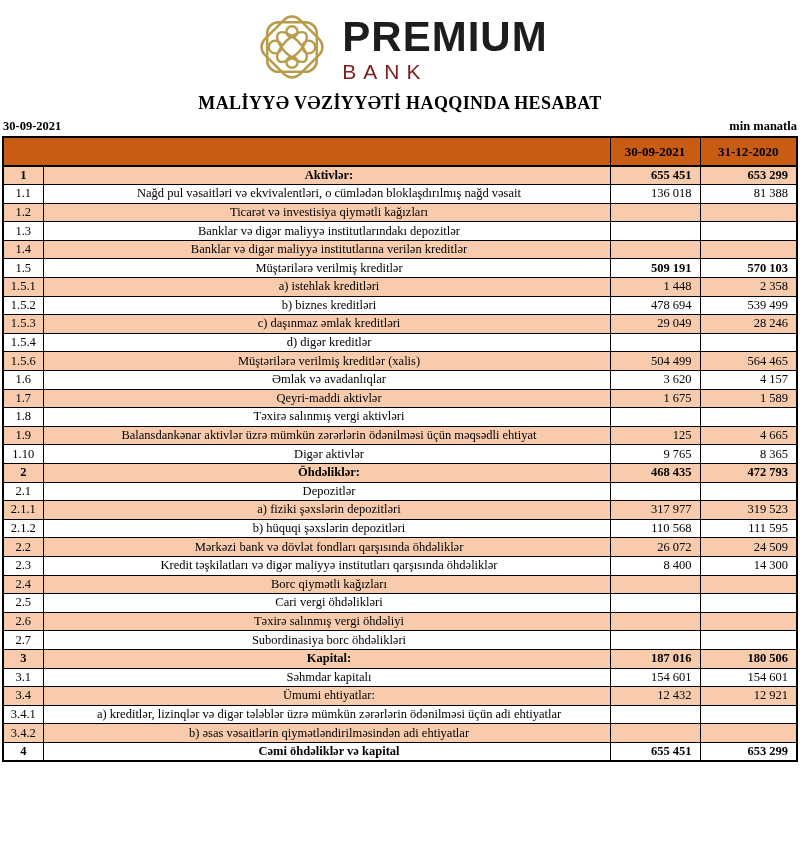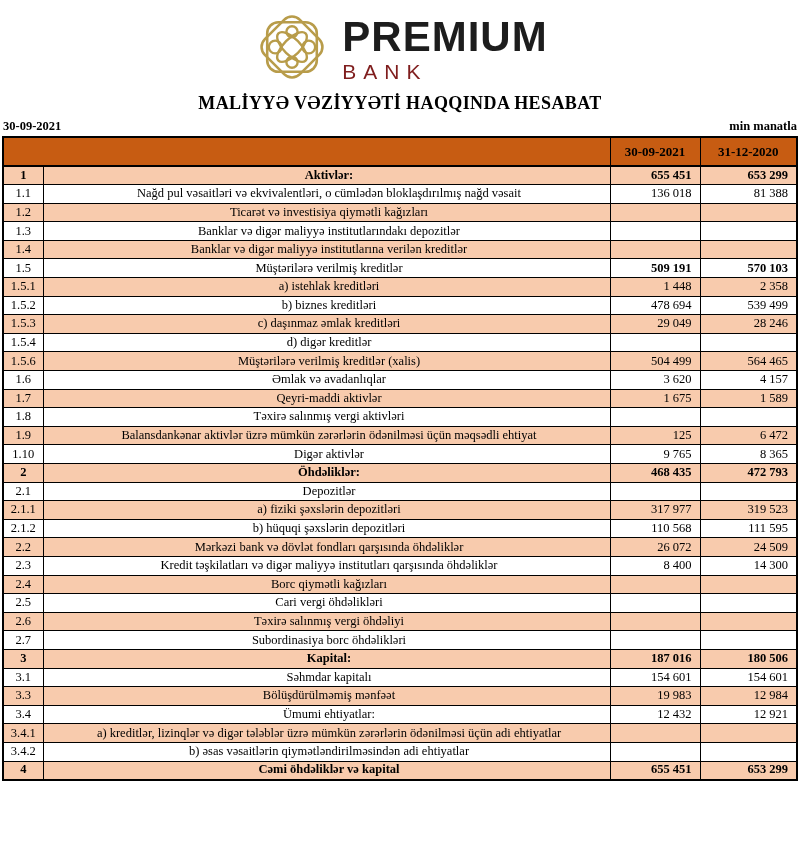--- a/index.html
+++ b/index.html
@@ -223,21 +223,21 @@
       <tr>
         <td class="num">1.8</td>
         <td class="label">Təxirə salınmış vergi aktivləri</td>
         <td class="val"></td>
         <td class="val"></td>
       </tr>
       <tr>
         <td class="num">1.9</td>
         <td class="label">Balansdankənar aktivlər üzrə mümkün zərərlərin ödənilməsi üçün məqsədli ehtiyat</td>
         <td class="val">125</td>
-        <td class="val">6 472</td>
+        <td class="val">4 665</td>
       </tr>
       <tr>
         <td class="num">1.10</td>
         <td class="label">Digər aktivlər</td>
         <td class="val">9 765</td>
         <td class="val">8 365</td>
       </tr>
       <tr class="section">
         <td class="num">2</td>
         <td class="label">Öhdəliklər:</td>
@@ -304,26 +304,20 @@
         <td class="val">187 016</td>
         <td class="val">180 506</td>
       </tr>
       <tr>
         <td class="num">3.1</td>
         <td class="label">Səhmdar kapitalı</td>
         <td class="val">154 601</td>
         <td class="val">154 601</td>
       </tr>
       <tr>
-        <td class="num">3.3</td>
-        <td class="label">Bölüşdürülməmiş mənfəət</td>
-        <td class="val">19 983</td>
-        <td class="val">12 984</td>
-      </tr>
-      <tr>
         <td class="num">3.4</td>
         <td class="label">Ümumi ehtiyatlar:</td>
         <td class="val">12 432</td>
         <td class="val">12 921</td>
       </tr>
       <tr>
         <td class="num">3.4.1</td>
         <td class="label">a) kreditlər, lizinqlər və digər tələblər üzrə mümkün zərərlərin ödənilməsi üçün adi ehtiyatlar</td>
         <td class="val"></td>
         <td class="val"></td>

